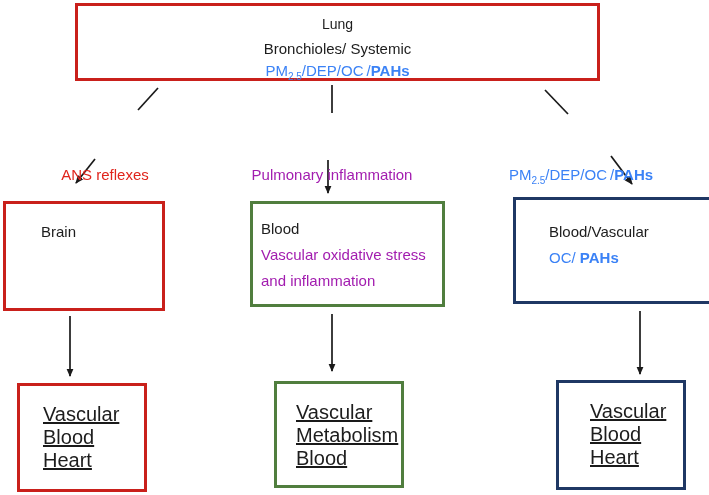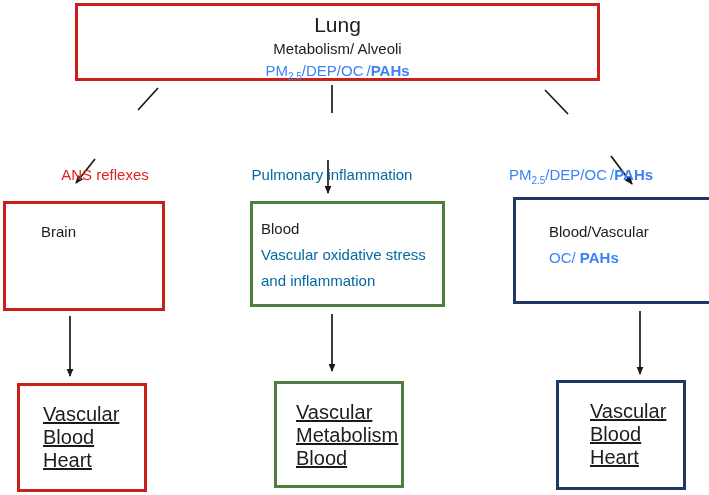--- a/index.html
+++ b/index.html
@@ -8,27 +8,27 @@
     font-family:"Liberation Sans", sans-serif;color:#1a1a1a;overflow:hidden;
   }
   .stage{position:absolute;inset:0;}
   svg.connectors{position:absolute;left:0;top:0;z-index:1;}
   .box{position:absolute;background:#fff;box-sizing:border-box;z-index:2;}
   .box.red{border:3px solid #c9201b;}
   .box.green{border:3px solid #507e3e;}
   .box.navy{border:3px solid #1f3864;}
   .t-black{color:#1d1d1d;}
   .t-red{color:#e0241c;}
-  .t-green{color:#0369a1;}
+  .t-green{color:#a21caf;}
   .t-blue{color:#3b82f6;}
   .bold{font-weight:700;}
   sub.pm{font-size:10px;line-height:0;}
   
   #lung-box{left:75px;top:3px;width:525px;height:78px;text-align:center;padding-top:5px;}
-  #lung-title{font-size:21px;line-height:27px;}
+  #lung-title{font-size:14px;line-height:27px;}
   #lung-sub{font-size:15px;line-height:22px;}
   #lung-pm{font-size:15px;line-height:22px;}
   
   .flow-label{position:absolute;z-index:2;font-size:15px;text-align:center;margin-top:47px;}
   #label-left{left:20px;top:119px;width:170px;}
   #label-center{left:232px;top:119px;width:200px;}
   #label-right{left:495px;top:119px;width:172px;}
   
   #brain-box{left:3px;top:201px;width:162px;height:110px;padding:15px 6px 0 35px;font-size:15px;line-height:26px;}
   #blood-box{left:250px;top:201px;width:195px;height:106px;padding:12px 4px 0 8px;font-size:15px;line-height:26px;}
@@ -59,21 +59,21 @@
     <line x1="328" y1="160" x2="328" y2="193" stroke="#1a1a1a" stroke-width="1.7" marker-end="url(#ah)"></line>
     <line x1="611" y1="156" x2="632" y2="184" stroke="#1a1a1a" stroke-width="1.7" marker-end="url(#ah)"></line>
 
     <line x1="70" y1="316" x2="70" y2="376" stroke="#1a1a1a" stroke-width="1.7" marker-end="url(#ah)"></line>
     <line x1="332" y1="314" x2="332" y2="371" stroke="#1a1a1a" stroke-width="1.7" marker-end="url(#ah)"></line>
     <line x1="640" y1="311" x2="640" y2="374" stroke="#1a1a1a" stroke-width="1.7" marker-end="url(#ah)"></line>
   </svg>
 
   <div class="box red" id="lung-box">
     <div id="lung-title" class="t-black">Lung</div>
-    <div id="lung-sub" class="t-black">Metabolism/ Alveoli</div>
+    <div id="lung-sub" class="t-black">Bronchioles/ Systemic</div>
     <div id="lung-pm" class="t-blue"><span>PM</span><sub class="pm">2.5</sub><span>/DEP/OC /</span><span class="bold">PAHs</span></div>
   </div>
 
   <div class="flow-label t-red" id="label-left">ANS reflexes</div>
   <div class="flow-label t-green" id="label-center">Pulmonary inflammation</div>
   <div class="flow-label t-blue" id="label-right"><span>PM</span><sub class="pm">2.5</sub><span>/DEP/OC /</span><span class="bold">PAHs</span></div>
 
   <div class="box red" id="brain-box">
     <div class="t-black">Brain</div>
   </div>

